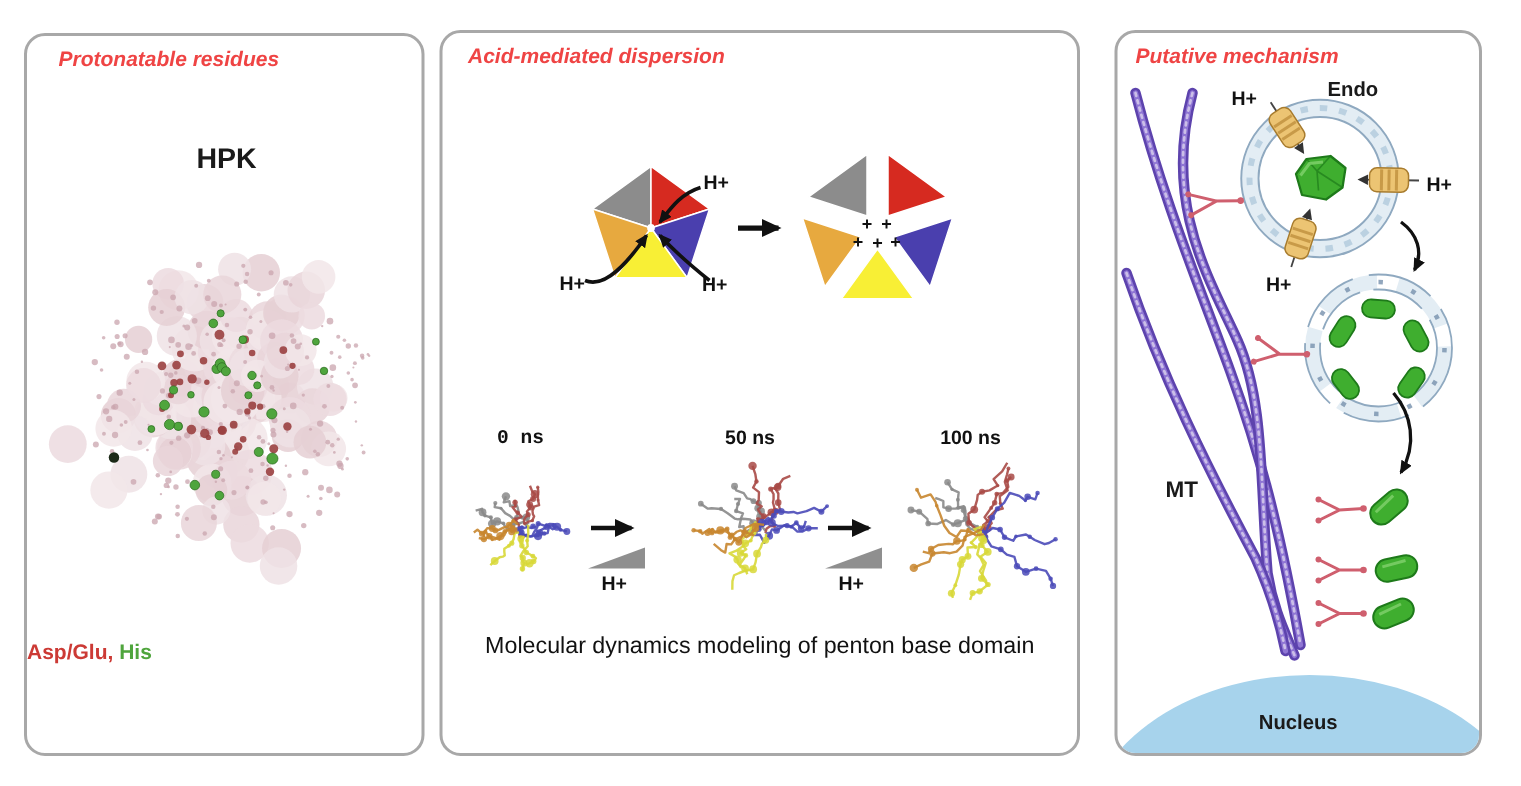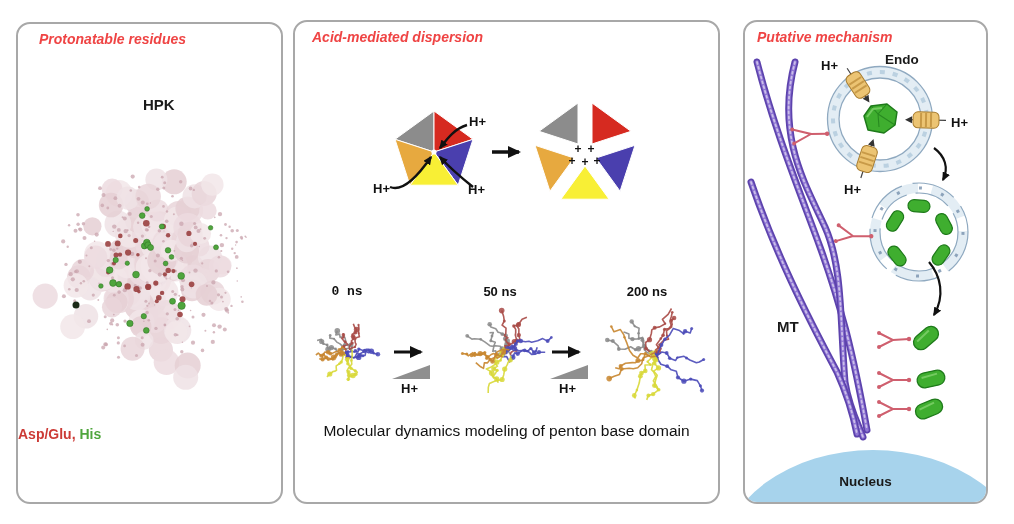--- a/index.html
+++ b/index.html
@@ -29,21 +29,21 @@
   .asp{color:#cc3a35;}
   .his{color:#4fa53d;}
   svg{position:absolute;left:0;top:0;}
 </style>
 </head>
 <body>
 
 <div class="panel" id="panel1">
   <div class="panel-title" style="left:21px;top:7px;">Protonatable residues</div>
 
-  <div class="abs blacklbl" style="left:125px;top:72px;font-size:15px;">HPK</div>
+  <div class="abs blacklbl" style="left:113px;top:72px;font-size:19px;">HPK</div>
 
   <svg width="267" height="482" viewBox="0 0 267 482">
     <g id="molecule" transform="translate(134,245)">
         <circle cx="5.0" cy="2.1" r="15.1" fill="#f2e6e9" opacity="0.85"></circle>
         <circle cx="3.8" cy="-1.9" r="13.6" fill="#f2e6e9" opacity="0.85"></circle>
         <circle cx="10.8" cy="0.7" r="13.3" fill="#ecdbdf" opacity="0.85"></circle>
         <circle cx="8.9" cy="0.4" r="14.0" fill="#e5cfd4" opacity="0.85"></circle>
         <circle cx="13.9" cy="-8.4" r="12.7" fill="#efe2e5" opacity="0.85"></circle>
         <circle cx="25.8" cy="-11.7" r="15.1" fill="#e9d5d9" opacity="0.85"></circle>
         <circle cx="23.7" cy="0.8" r="11.6" fill="#f2e6e9" opacity="0.85"></circle>
@@ -768,21 +768,21 @@
     <line x1="257" y1="330" x2="284" y2="330" stroke="#111" stroke-width="3" marker-end="url(#ahbig)"></line>
     <polygon points="255,357 293,343 293,357" fill="#8f8f8f"></polygon>
   </svg>
 
   <div class="abs hplus" style="left:174px;top:92px;">H+</div>
   <div class="abs hplus" style="left:78px;top:159px;">H+</div>
   <div class="abs hplus" style="left:173px;top:160px;">H+</div>
 
   <div class="abs tp" style="left:52px;top:262px;font-family:Liberation Mono, monospace;">0 ns</div>
   <div class="abs tp" style="left:205px;top:262px;">50 ns</div>
-  <div class="abs tp" style="left:352px;top:262px;">200 ns</div>
+  <div class="abs tp" style="left:352px;top:262px;">100 ns</div>
 
   <div class="abs hplus" style="left:106px;top:359px;">H+</div>
   <div class="abs hplus" style="left:264px;top:359px;">H+</div>
 
   <div class="caption" style="top:400px;">Molecular dynamics modeling of penton base domain</div>
 </div>
 
 <div class="panel" id="panel3">
   <div class="panel-title" style="left:12px;top:7px;">Putative mechanism</div>
 

